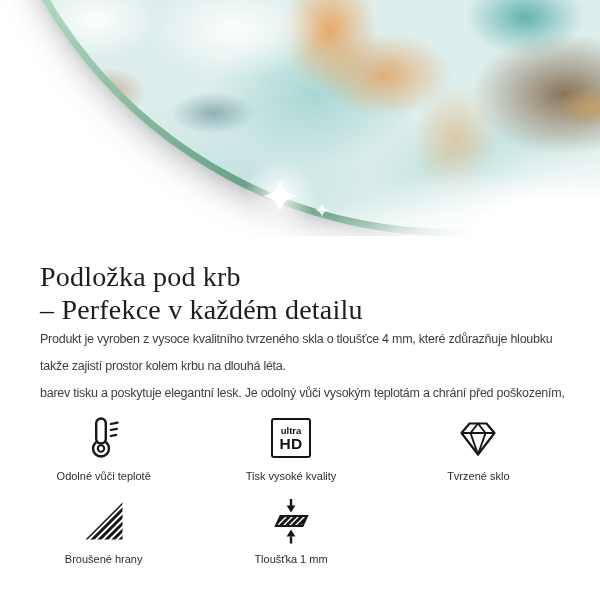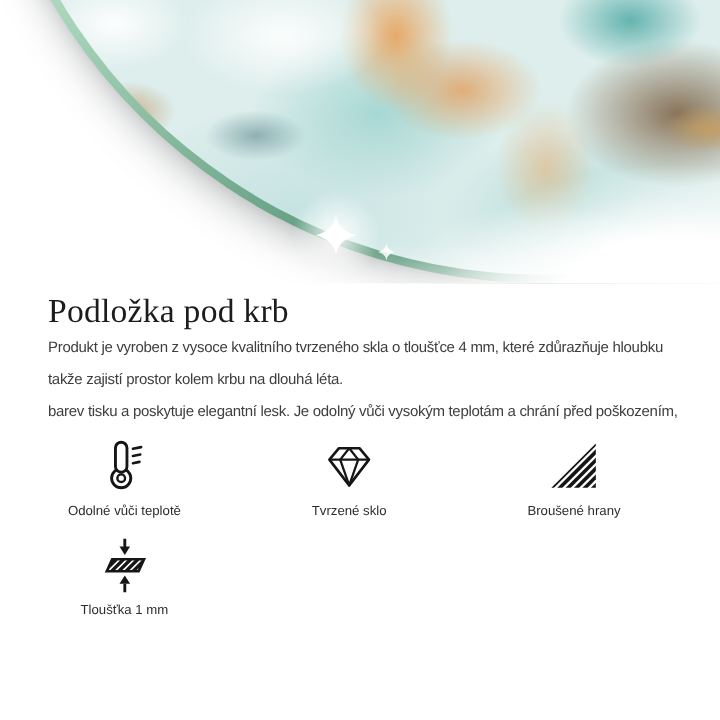--- a/index.html
+++ b/index.html
@@ -45,21 +45,21 @@
     position: absolute; left: 243px; top: 159px; width: 74px; height: 74px; border-radius: 50%;
     background: radial-gradient(closest-side, rgba(255,255,255,.95), rgba(255,255,255,0));
   }
   .sparkle { position: absolute; }
   .sparkle-main { left: 263px; top: 179px; width: 34px; height: 34px; }
   .sparkle-small { left: 315px; top: 203px; width: 14px; height: 14px; opacity: .85; }
 
   
   .content { padding: 0 40px; }
   h1 {
-    margin-top: 7px; font-family: "Liberation Serif", "DejaVu Serif", serif;
+    margin-top: 24px; font-family: "Liberation Serif", "DejaVu Serif", serif;
     font-weight: 400; font-size: 28px; line-height: 33px; color: #1c1c1c; letter-spacing: .2px;
   }
   h1 .h-line { display: block; }
   .desc { font-size: 12.5px; line-height: 27px; color: #3e3e3e; letter-spacing: -0.25px; }
   .desc-line { display: block; white-space: nowrap; }
 
   
   .features {
     margin: 6px 0 0 10px; width: 562px;
     display: grid; grid-template-columns: 1fr 1fr 1fr; row-gap: 13px;
@@ -89,20 +89,21 @@
     <path d="M18 0 Q19.8 14.2 36 18 Q19.8 21.8 18 36 Q16.2 21.8 0 18 Q16.2 14.2 18 0 Z" fill="#ffffff"></path>
   </svg>
   <svg class="sparkle sparkle-small" viewBox="0 0 36 36">
     <path d="M18 0 Q19.8 14.2 36 18 Q19.8 21.8 18 36 Q16.2 21.8 0 18 Q16.2 14.2 18 0 Z" fill="#ffffff"></path>
   </svg>
 </div>
 
 <div class="content">
   <h1>
     <span class="h-line">Podložka pod krb</span>
+    <span class="h-line">– Perfekce v každém detailu</span>
   </h1>
   <p class="desc">
     <span class="desc-line">Produkt je vyroben z vysoce kvalitního tvrzeného skla o tloušťce 4 mm, které zdůrazňuje hloubku</span>
     <span class="desc-line">takže zajistí prostor kolem krbu na dlouhá léta.</span>
     <span class="desc-line">barev tisku a poskytuje elegantní lesk. Je odolný vůči vysokým teplotám a chrání před poškozením,</span>
   </p>
 </div>
 
 <div class="features">
 
@@ -111,20 +112,29 @@
       <svg class="icon-svg" width="48" height="48" viewBox="0 0 48 48" fill="none">
         <circle cx="21" cy="34.5" r="8" stroke="#161616" stroke-width="2.4"></circle>
         <rect x="16.2" y="4.5" width="9.6" height="25" rx="4.8" fill="#ffffff" stroke="#161616" stroke-width="2.4"></rect>
         <circle cx="21" cy="34.5" r="3.2" stroke="#161616" stroke-width="2"></circle>
         <path d="M30.8 10 L37.6 8.6 M30.8 16 L36.9 14.8 M30.8 22 L36.2 20.9" stroke="#161616" stroke-width="2.2" stroke-linecap="round"></path>
       </svg>
     </div>
     <div class="f-label">Odolné vůči teplotě</div>
   </div>
 
+  <div class="feature">
+    <div class="icon-box">
+      <div class="uhd">
+        <span class="uhd-top">ultra</span>
+        <span class="uhd-bottom">HD</span>
+      </div>
+    </div>
+    <div class="f-label">Tisk vysoké kvality</div>
+  </div>
 
 
   <div class="feature">
     <div class="icon-box">
       <svg class="icon-svg" width="48" height="48" viewBox="0 0 48 48" fill="none">
         <path d="M15.5 9.5 H32.5 L40.5 19 L24 40.5 L7.5 19 Z" stroke="#161616" stroke-width="2.2" stroke-linejoin="round"></path>
         <path d="M24 9.5 L16.5 19 L24 40.5 L31.5 19 Z" stroke="#161616" stroke-width="1.9" stroke-linejoin="round"></path>
         <path d="M7.5 19 H40.5" stroke="#161616" stroke-width="1.9"></path>
       </svg>
     </div>

